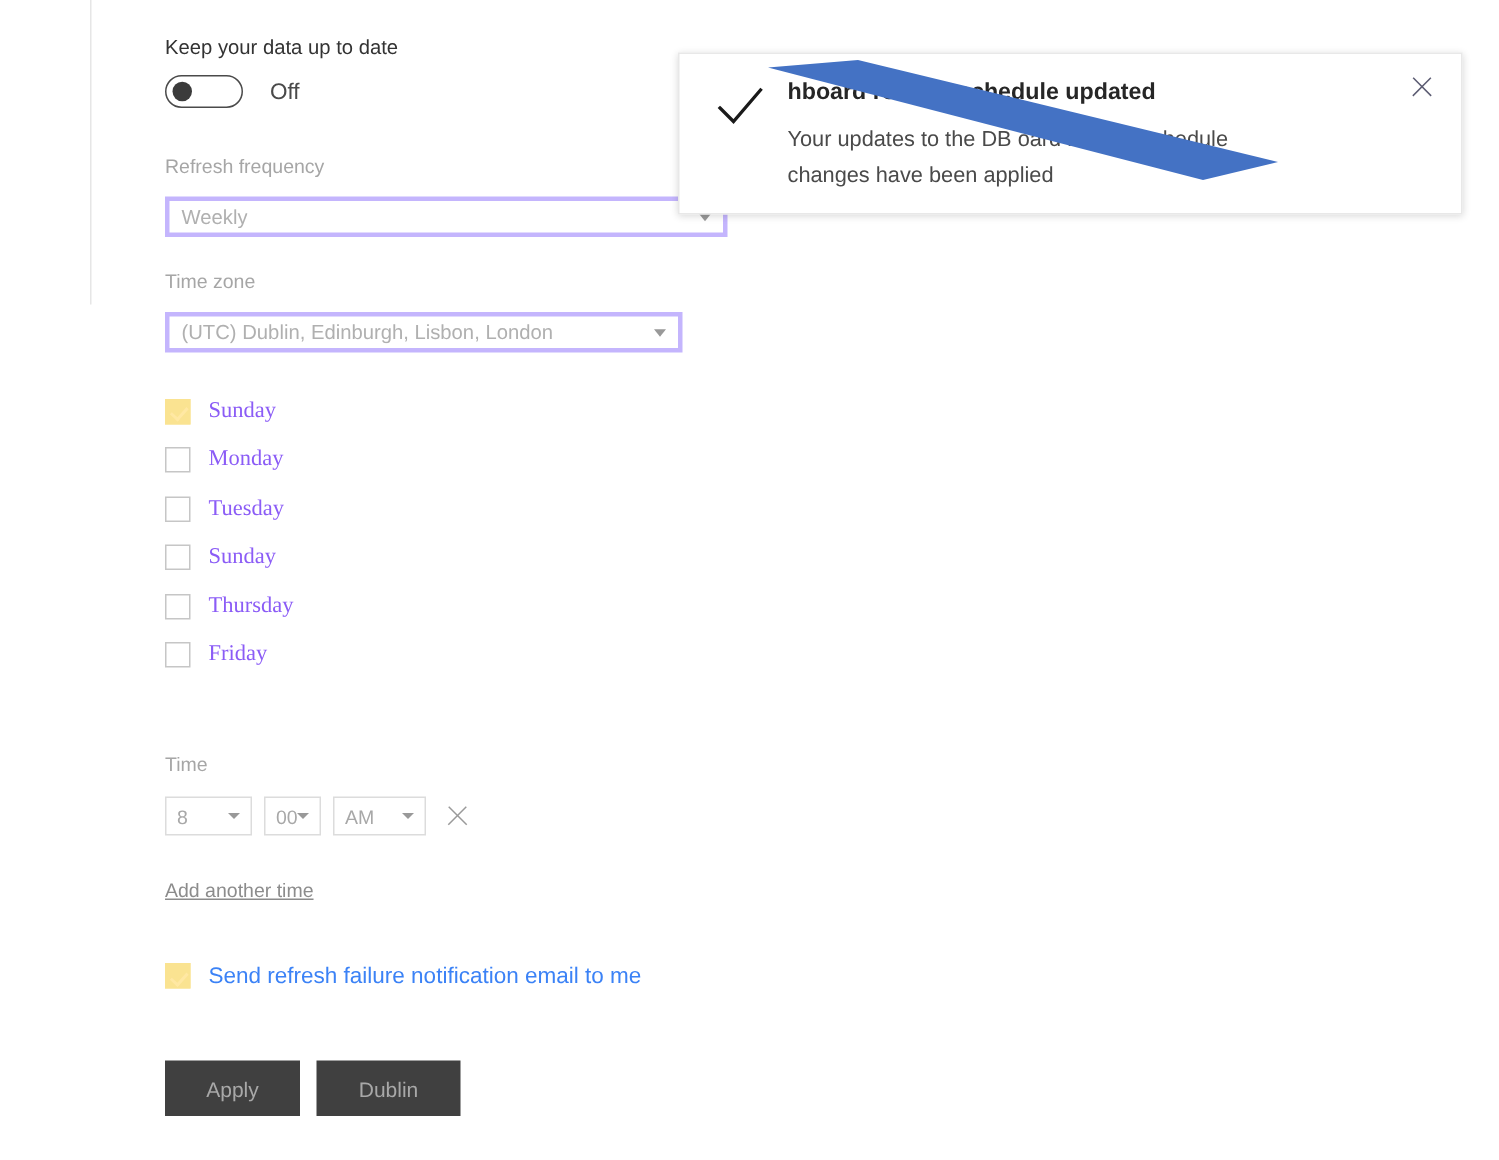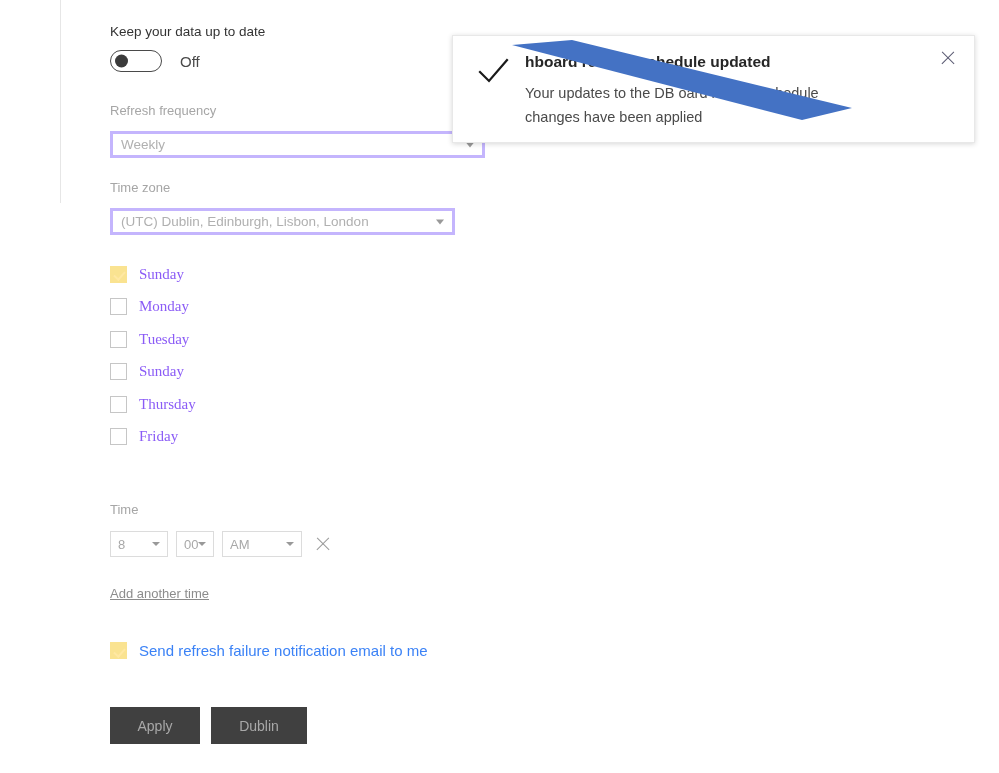--- a/index.html
+++ b/index.html
@@ -202,21 +202,21 @@
     top: 50%;
     transform: translateY(-50%);
     width: 0;
     height: 0;
     border-left: 4px solid transparent;
     border-right: 4px solid transparent;
     border-top: 4.5px solid #999999;
   }
   #time-hour { width: 58px; }
   #time-minute { width: 38px; }
-  #time-ampm { width: 80px; }
+  #time-ampm { width: 62px; }
 
   .remove-time {
     width: 18px;
     height: 18px;
     position: relative;
     cursor: pointer;
     margin-left: 4px;
   }
   .remove-time::before,
   .remove-time::after {

